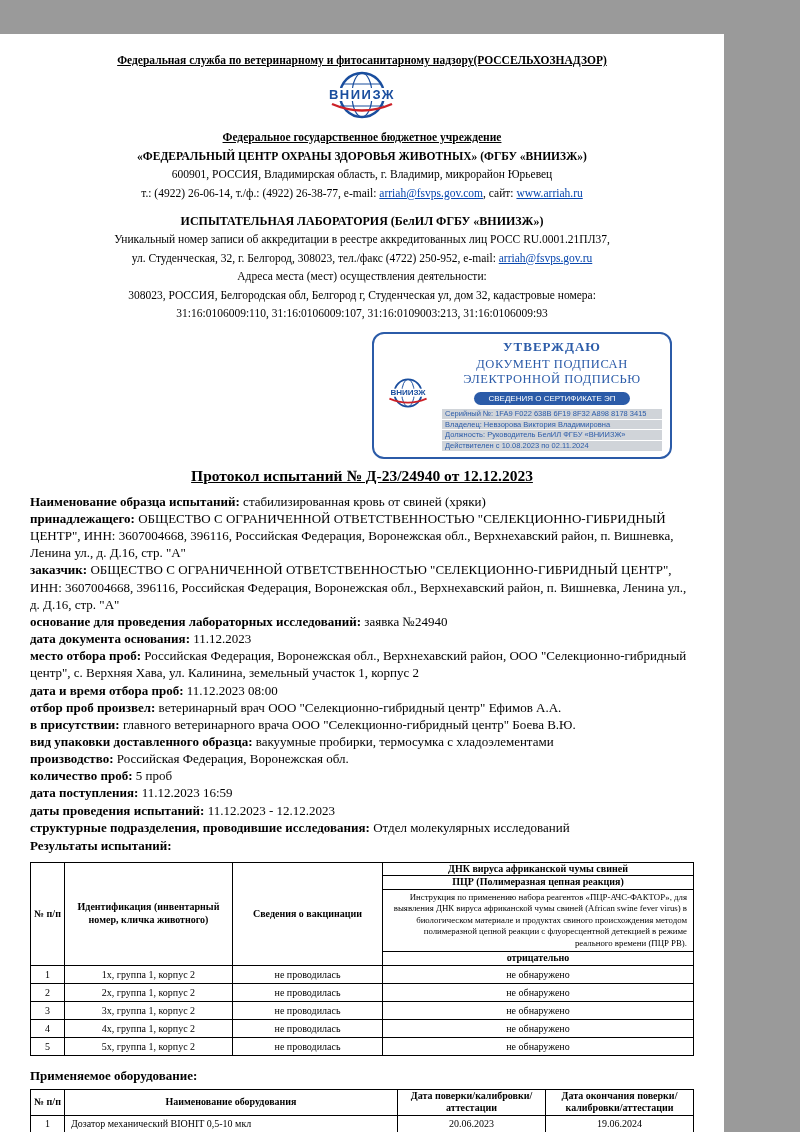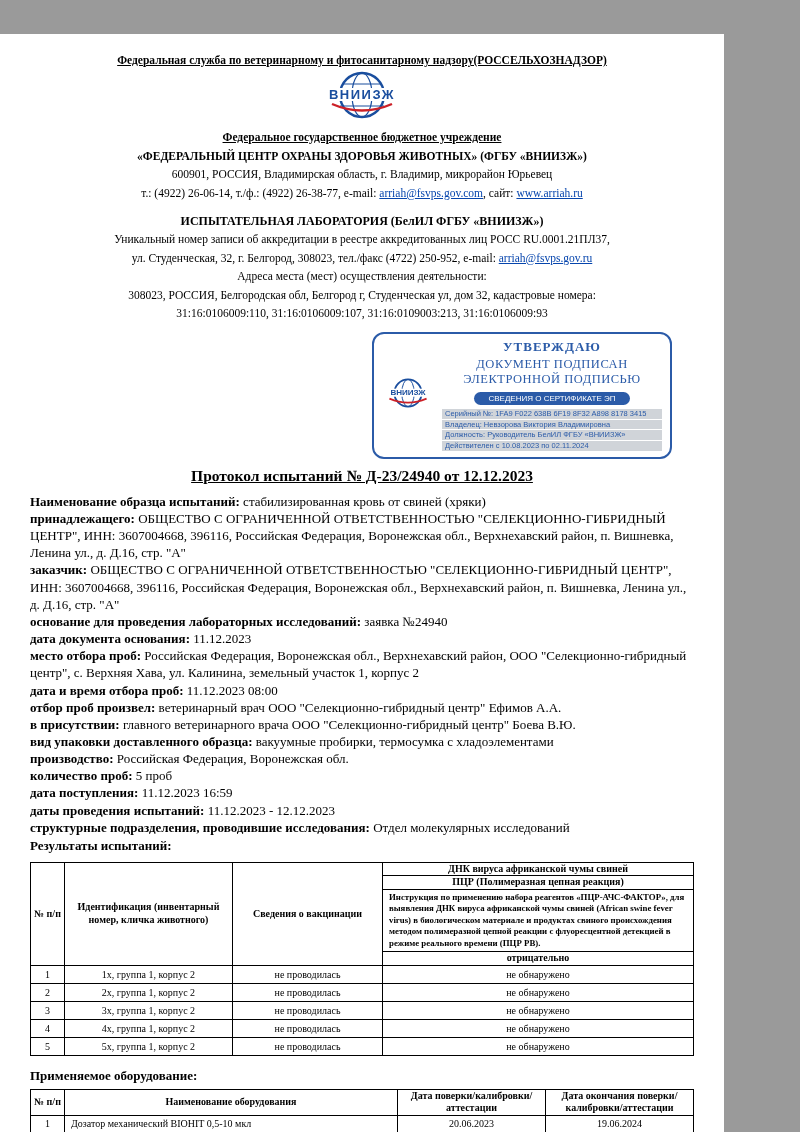--- a/index.html
+++ b/index.html
@@ -30,21 +30,21 @@
 
   .fields p { font-size:13px; line-height:1.32; }
   .fields b { font-weight:bold; }
   .results-label { font-size:13px; font-weight:bold; margin:2px 0 8px; }
 
   table { border-collapse:collapse; width:100%; table-layout:fixed; }
   td { border:1px solid #000; padding:0 3px; vertical-align:middle; word-wrap:break-word; }
 
   .rt { font-size:10px; margin-bottom:12px; }
   .rt .hc { text-align:center; font-weight:bold; line-height:1.25; }
-  .rt .instr { font-size:8.8px; font-weight:bold; text-align:left; line-height:1.3; padding:2px 6px; }
+  .rt .instr { font-size:8.8px; font-weight:normal; text-align:right; line-height:1.3; padding:2px 6px; }
   .rt .data td { text-align:center; height:18px; }
 
   .equip-label { font-size:13px; font-weight:bold; margin:2px 0 5px; }
   .et { font-size:10px; margin-bottom:12px; }
   .et .hc { text-align:center; font-weight:bold; line-height:1.25; }
   .et .data td { height:17px; }
   .et .data .name { text-align:left; padding-left:6px; }
   .et .data .ctr { text-align:center; }
 
   .footer-line { font-size:14px; line-height:1.5; }

